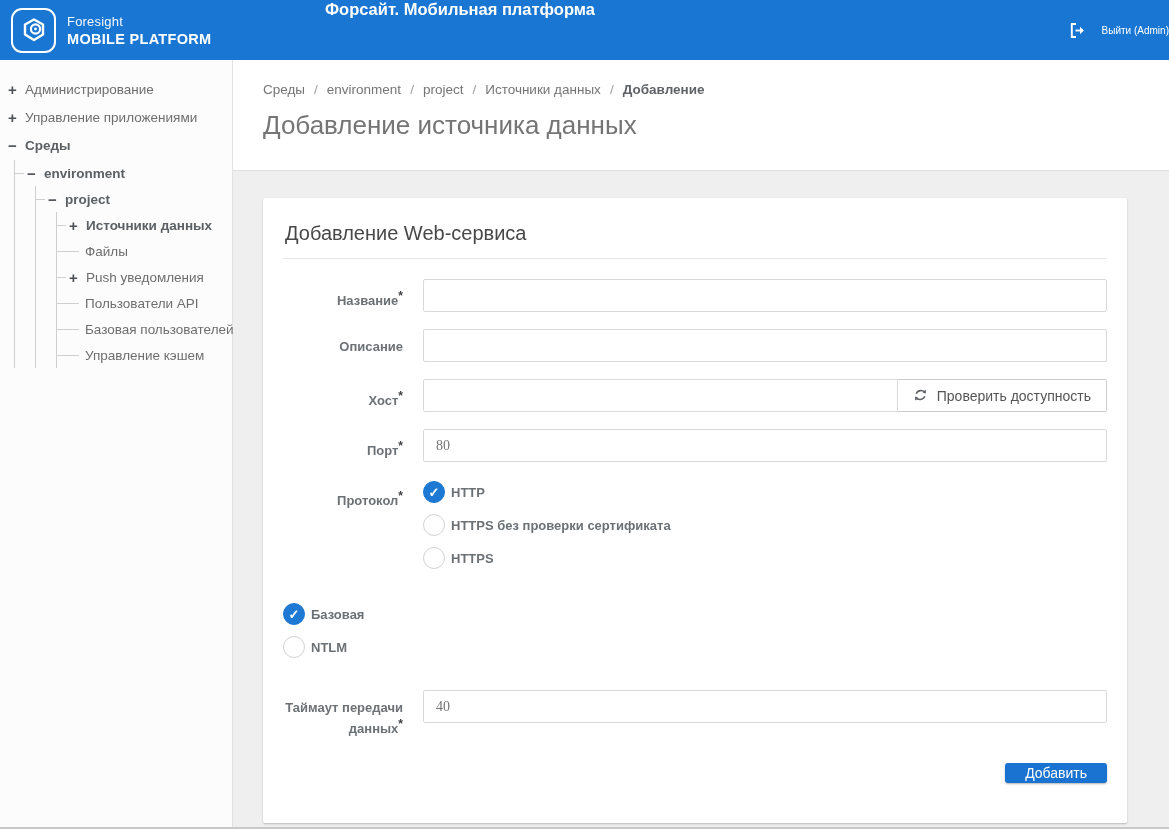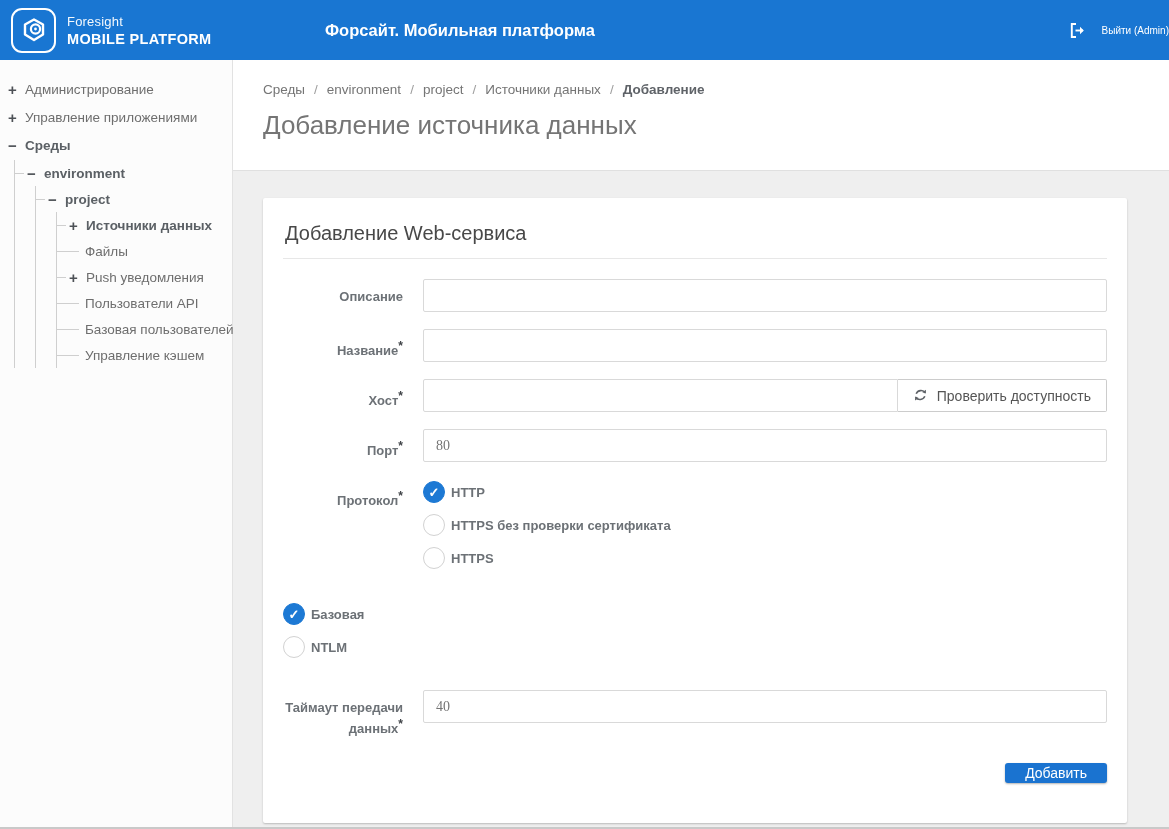--- a/index.html
+++ b/index.html
@@ -9,21 +9,20 @@
     background: #efefef;
     overflow: hidden;
     border-bottom: 2px solid #c9c9c9;
   }
 
   
   .header {
     height: 60px;
     background: #1976d2;
     display: flex;
-    align-items: center;
     position: relative;
     color: #fff;
   }
   .logo-block {
     display: flex;
     align-items: center;
     gap: 11px;
     padding-left: 11px;
     cursor: pointer;
   }
@@ -342,28 +341,28 @@
       <div class="page-title">Добавление источника данных</div>
     </div>
 
     <div class="content">
       <div class="card">
         <div class="card-title">Добавление Web-сервиса</div>
 
         <div class="form">
 
           <div class="form-row">
-            <div class="label-col"><span>Описание</span></div>
+            <div class="label-col"><span>Название</span><sup>*</sup></div>
             <div class="field-col">
               <input class="text-input" type="text" value="" style="">
             </div>
           </div>
 
           <div class="form-row">
-            <div class="label-col"><span>Название</span><sup>*</sup></div>
+            <div class="label-col"><span>Описание</span></div>
             <div class="field-col">
               <input class="text-input" type="text" value="" style="">
             </div>
           </div>
 
           <div class="form-row">
             <div class="label-col"><span>Хост</span><sup>*</sup></div>
             <div class="field-col">
               <div class="input-group">
                 <input class="text-input" type="text" value="" style="">

